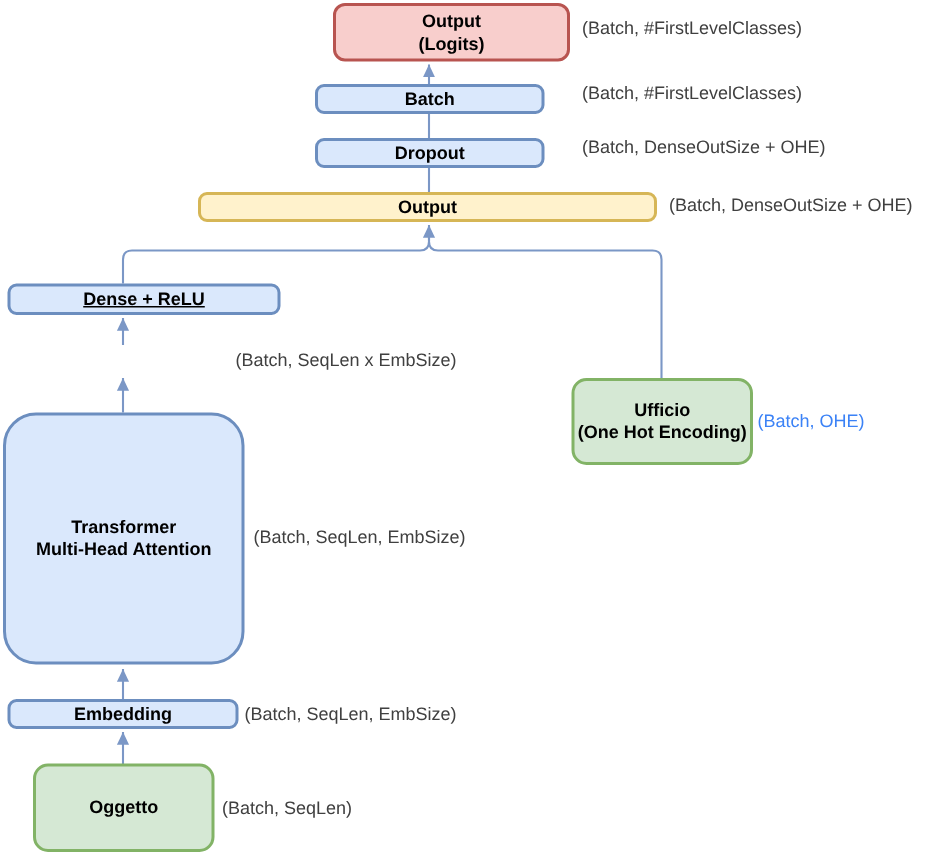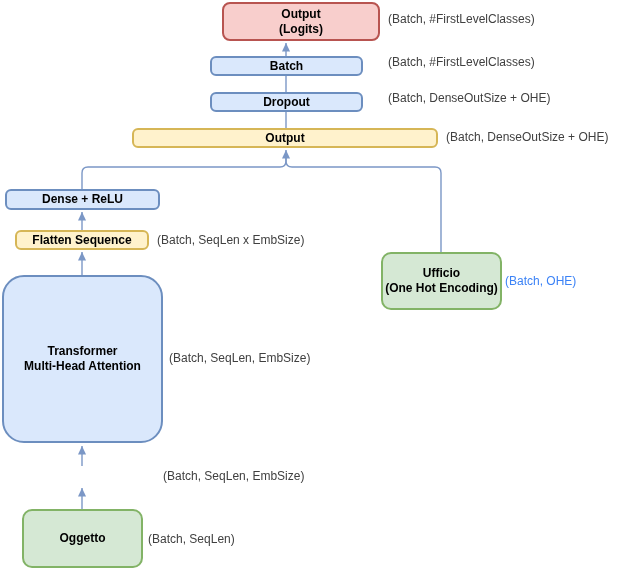--- a/index.html
+++ b/index.html
@@ -79,33 +79,33 @@
   </div>
 
   <div class="node" style="left: 210px; top: 92px; width: 153px; height: 20px; border-radius: 6px; background-color: rgb(218, 232, 252); border-color: rgb(108, 142, 191);">
     <span>Dropout</span>
   </div>
 
   <div class="node" style="left: 132px; top: 128px; width: 306px; height: 20px; border-radius: 6px; background-color: rgb(255, 242, 204); border-color: rgb(214, 182, 86);">
     <span>Output</span>
   </div>
 
-  <div class="node" style="left: 5px; top: 189px; width: 155px; height: 21px; border-radius: 6px; background-color: rgb(218, 232, 252); border-color: rgb(108, 142, 191);">
+  <div class="node" style="left: 5px; top: 189px; width: 182px; height: 21px; border-radius: 6px; background-color: rgb(218, 232, 252); border-color: rgb(108, 142, 191); text-decoration: underline;">
     <span>Dense + ReLU</span>
   </div>
 
-  <div class="node" style="left: 15px; top: 230px; width: 134px; height: 20px; border-radius: 6px; background-color: rgb(255, 242, 204); border-color: rgb(214, 182, 86);">
-    <span>Flatten Sequence</span>
-  </div>
 
   <div class="node" style="left: 2px; top: 275px; width: 161px; height: 168px; border-radius: 22px; background-color: rgb(218, 232, 252); border-color: rgb(108, 142, 191);">
     <span>Transformer
 Multi-Head Attention</span>
   </div>
 
+  <div class="node" style="left: 5px; top: 466px; width: 154px; height: 20px; border-radius: 6px; background-color: rgb(218, 232, 252); border-color: rgb(108, 142, 191);">
+    <span>Embedding</span>
+  </div>
 
   <div class="node" style="left: 22px; top: 509px; width: 121px; height: 59px; border-radius: 10px; background-color: rgb(213, 232, 212); border-color: rgb(130, 179, 102);">
     <span>Oggetto</span>
   </div>
 
   <div class="node" style="left: 381px; top: 252px; width: 121px; height: 58px; border-radius: 10px; background-color: rgb(213, 232, 212); border-color: rgb(130, 179, 102);">
     <span>Ufficio
 (One Hot Encoding)</span>
   </div>
 

